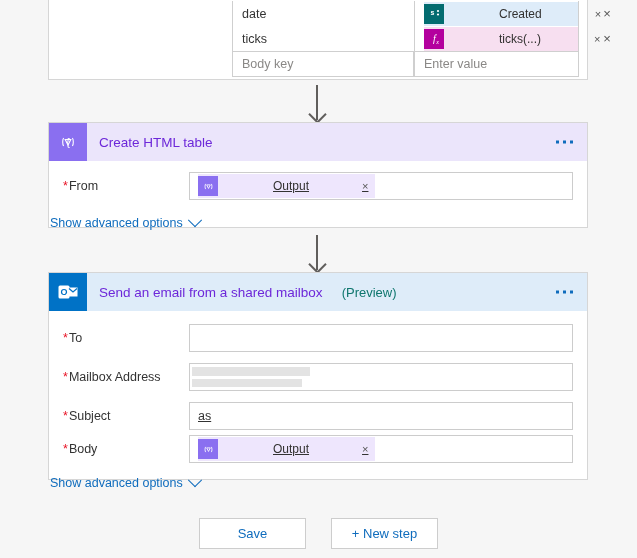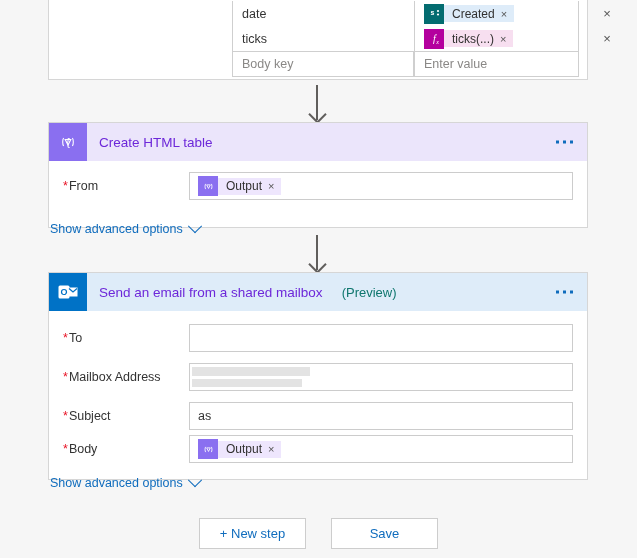--- a/index.html
+++ b/index.html
@@ -75,21 +75,21 @@
   }
 
   
   .card-body { padding: 10px 0 14px 0; }
 
   .frow {
     display: flex;
     align-items: center;
     min-height: 30px;
     padding: 0 14px 0 14px;
-    margin-bottom: 13px;
+    margin-bottom: 7px;
   }
   .flabel {
     width: 126px;
     flex: 0 0 126px;
     font-size: 12.5px;
     color: #333;
     white-space: nowrap;
   }
   .req { color: #e81123; margin-right: 1px; }
 
@@ -98,31 +98,33 @@
     height: 28px;
     border: 1px solid #cccccc;
     background: #fff;
     display: flex;
     align-items: center;
     padding-left: 8px;
     box-sizing: border-box;
     font-size: 12.5px;
     color: #333;
     overflow: hidden;
+    text-decoration: underline;
   }
 
   
   .token {
     display: inline-flex;
     align-items: center;
-    height: 17px;
+    height: 24px;
     background: #eee6fd;
     font-size: 12px;
     color: #323130;
     max-width: 100%;
+    gap: 47px;
   }
   .token .tok-ico {
     width: 20px;
     height: 20px;
     flex: 0 0 20px;
     background: #8a6ff0;
     display: flex;
     align-items: center;
     justify-content: center;
     color: #fff;
@@ -419,15 +421,15 @@
     </div>
 
     <div class="adv" style="margin-top:12px;">
       <span>Show advanced options</span>
       <span class="chev"></span>
     </div>
   </div>
 </div>
 
 <div class="footer">
+  <div class="btn">Save</div>
   <div class="btn">+ New step</div>
-  <div class="btn">Save</div>
 </div>
 
 </body></html>

